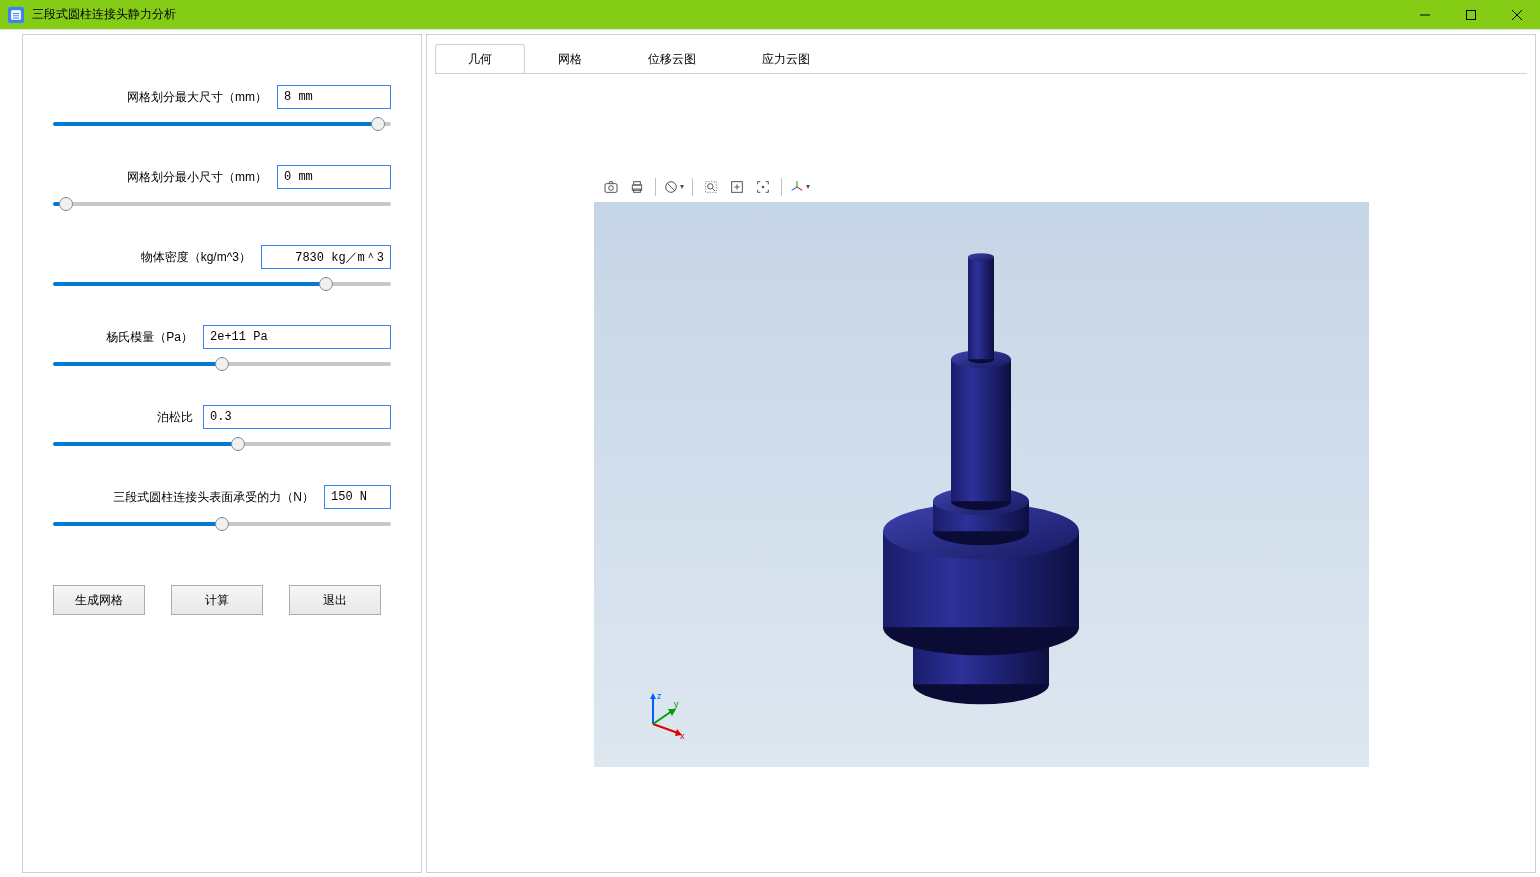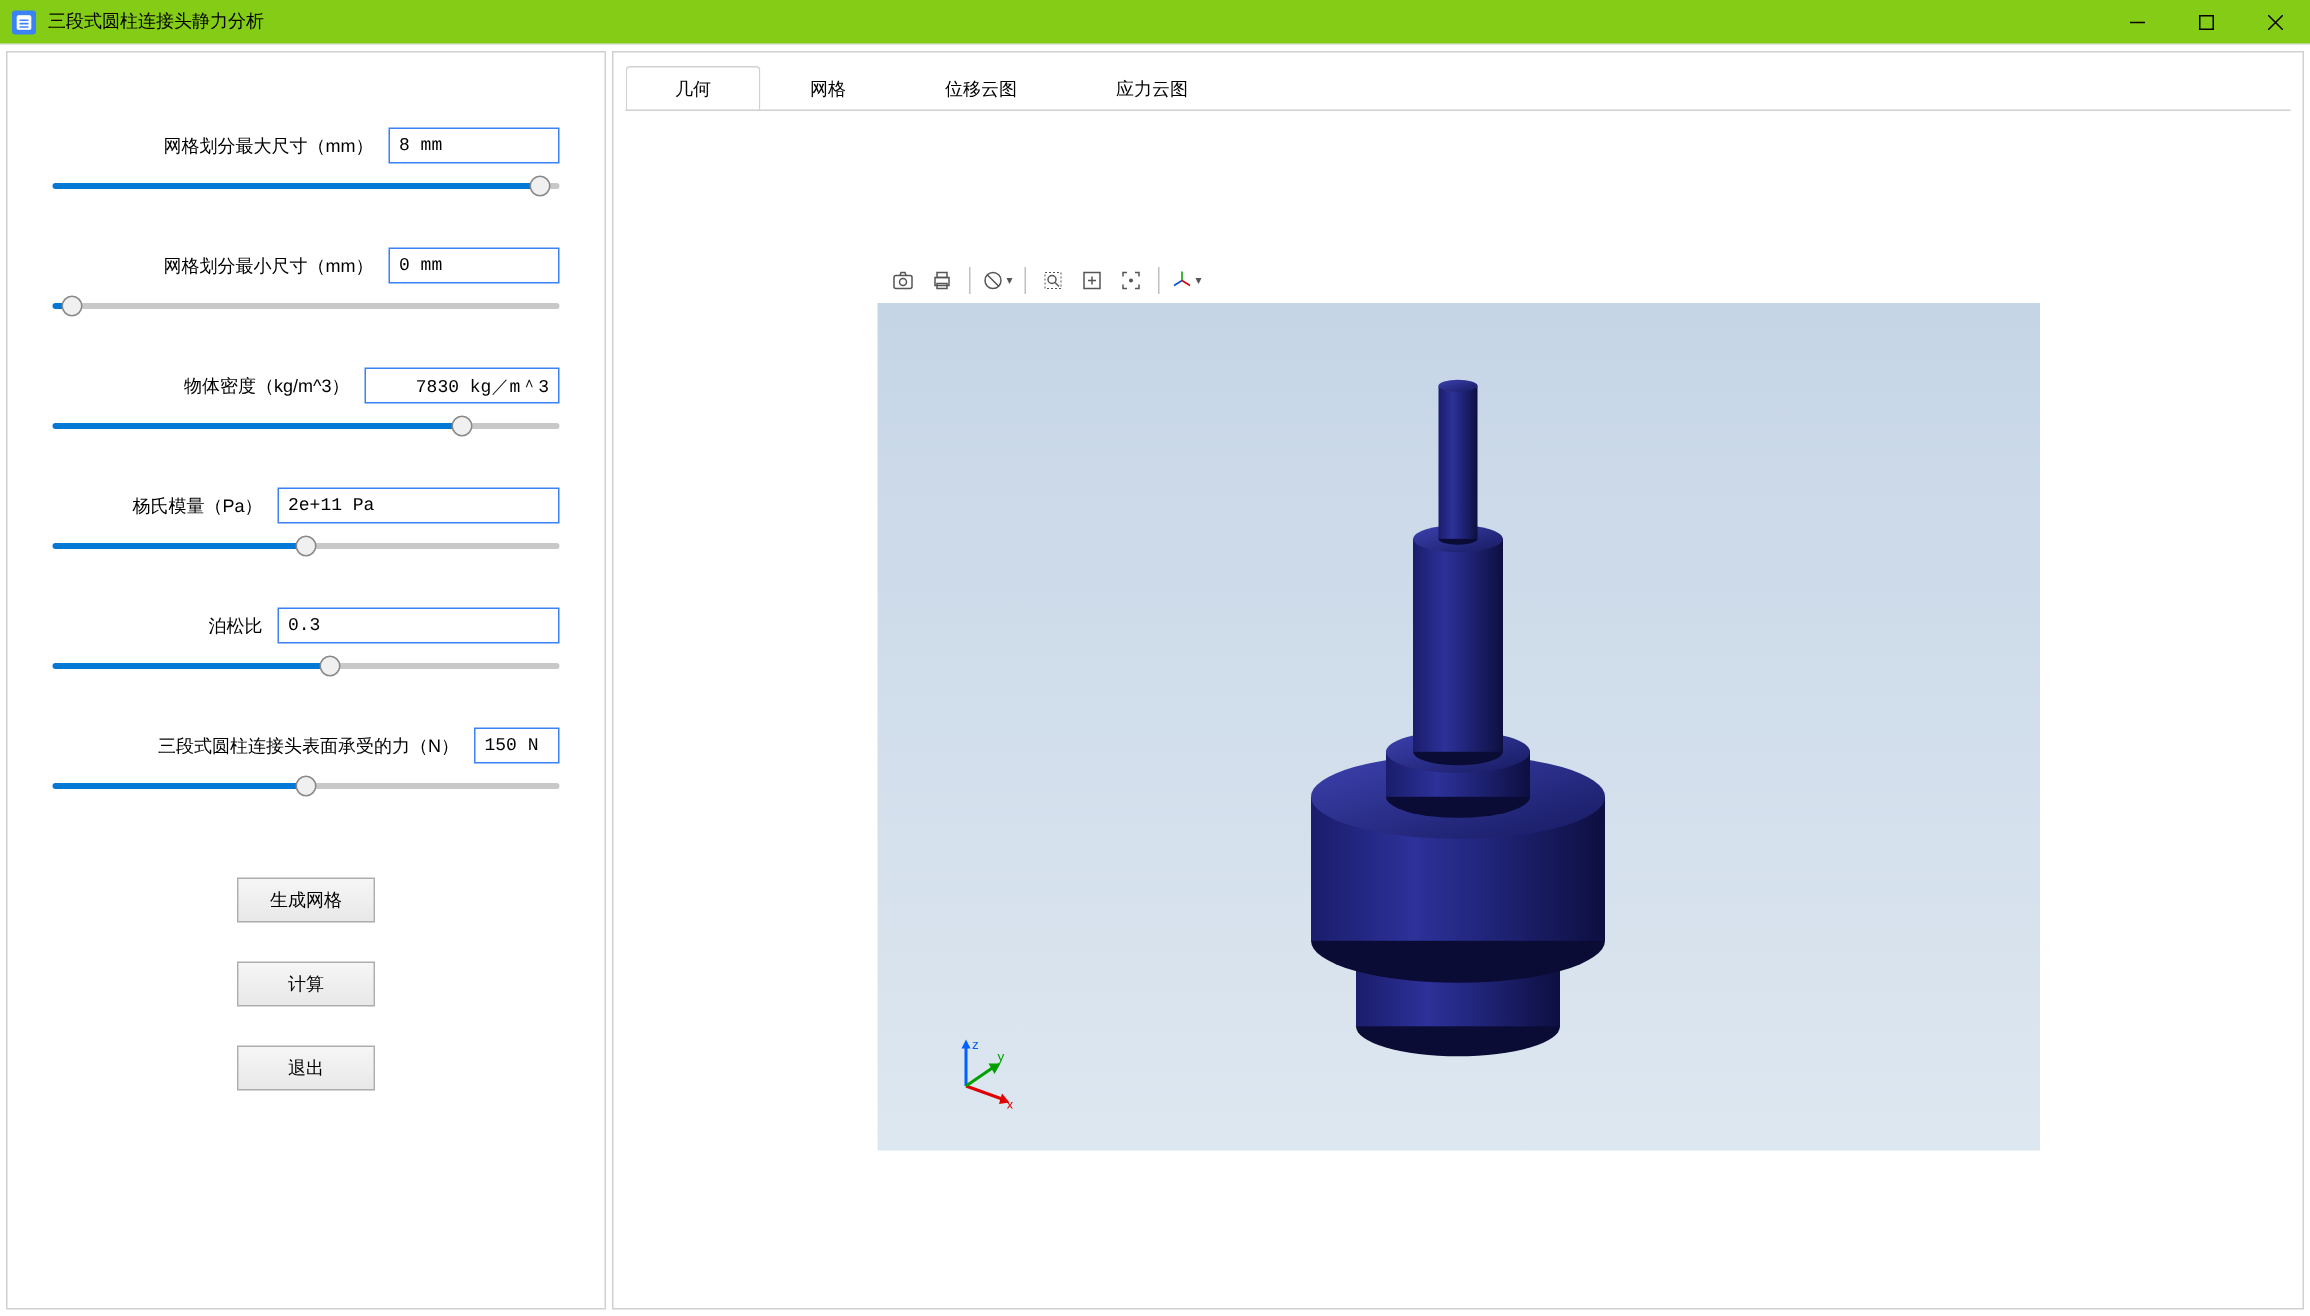--- a/index.html
+++ b/index.html
@@ -39,21 +39,21 @@
     }
     .win-btn svg { width: 10px; height: 10px; }
     
     .app-body {
       display: flex;
       height: calc(100vh - 30px);
     }
     .left-panel {
       width: 400px;
       border: 1px solid #d0d0d0;
-      margin: 4px 2px 4px 4px;
+      margin: 4px 2px 4px 22px;
       padding: 50px 30px 35px 30px;
       display: flex;
       flex-direction: column;
     }
     .param-row {
       display: flex;
       align-items: center;
       justify-content: flex-end;
       margin-bottom: 6px;
     }
@@ -111,21 +111,21 @@
     }
     .slider::-moz-range-thumb {
       width: 14px; height: 14px;
       background: #f0f0f0;
       border: 1px solid #888;
       border-radius: 50%;
       cursor: pointer;
     }
     .button-area {
       display: flex;
-      flex-direction: column;
+      flex-direction: row;
       align-items: center;
       gap: 26px;
       margin-top: 20px;
     }
     .action-btn {
       width: 92px;
       height: 30px;
       background: linear-gradient(#f6f6f6, #e8e8e8);
       border: 1px solid #adadad;
       font-size: 12px;
@@ -273,21 +273,21 @@
     <div class="slider-row"><input type="range" class="slider" style="--fill: 50%;" value="50"></div>
 
     <div class="param-row">
       <span class="param-label">泊松比</span>
       <input class="param-input full" value="0.3" style="">
     </div>
     <div class="slider-row"><input type="range" class="slider" style="--fill: 55%;" value="55"></div>
 
     <div class="param-row">
       <span class="param-label">三段式圆柱连接头表面承受的力（N）</span>
-      <input class="param-input" style="width: 57px;" value="150 N">
+      <input class="param-input" style="width: 67px;" value="150 N">
     </div>
     <div class="slider-row"><input type="range" class="slider" style="--fill: 50%;" value="50"></div>
 
     <div class="button-area">
       <button class="action-btn">生成网格</button>
       <button class="action-btn">计算</button>
       <button class="action-btn">退出</button>
     </div>
   </div>
 

